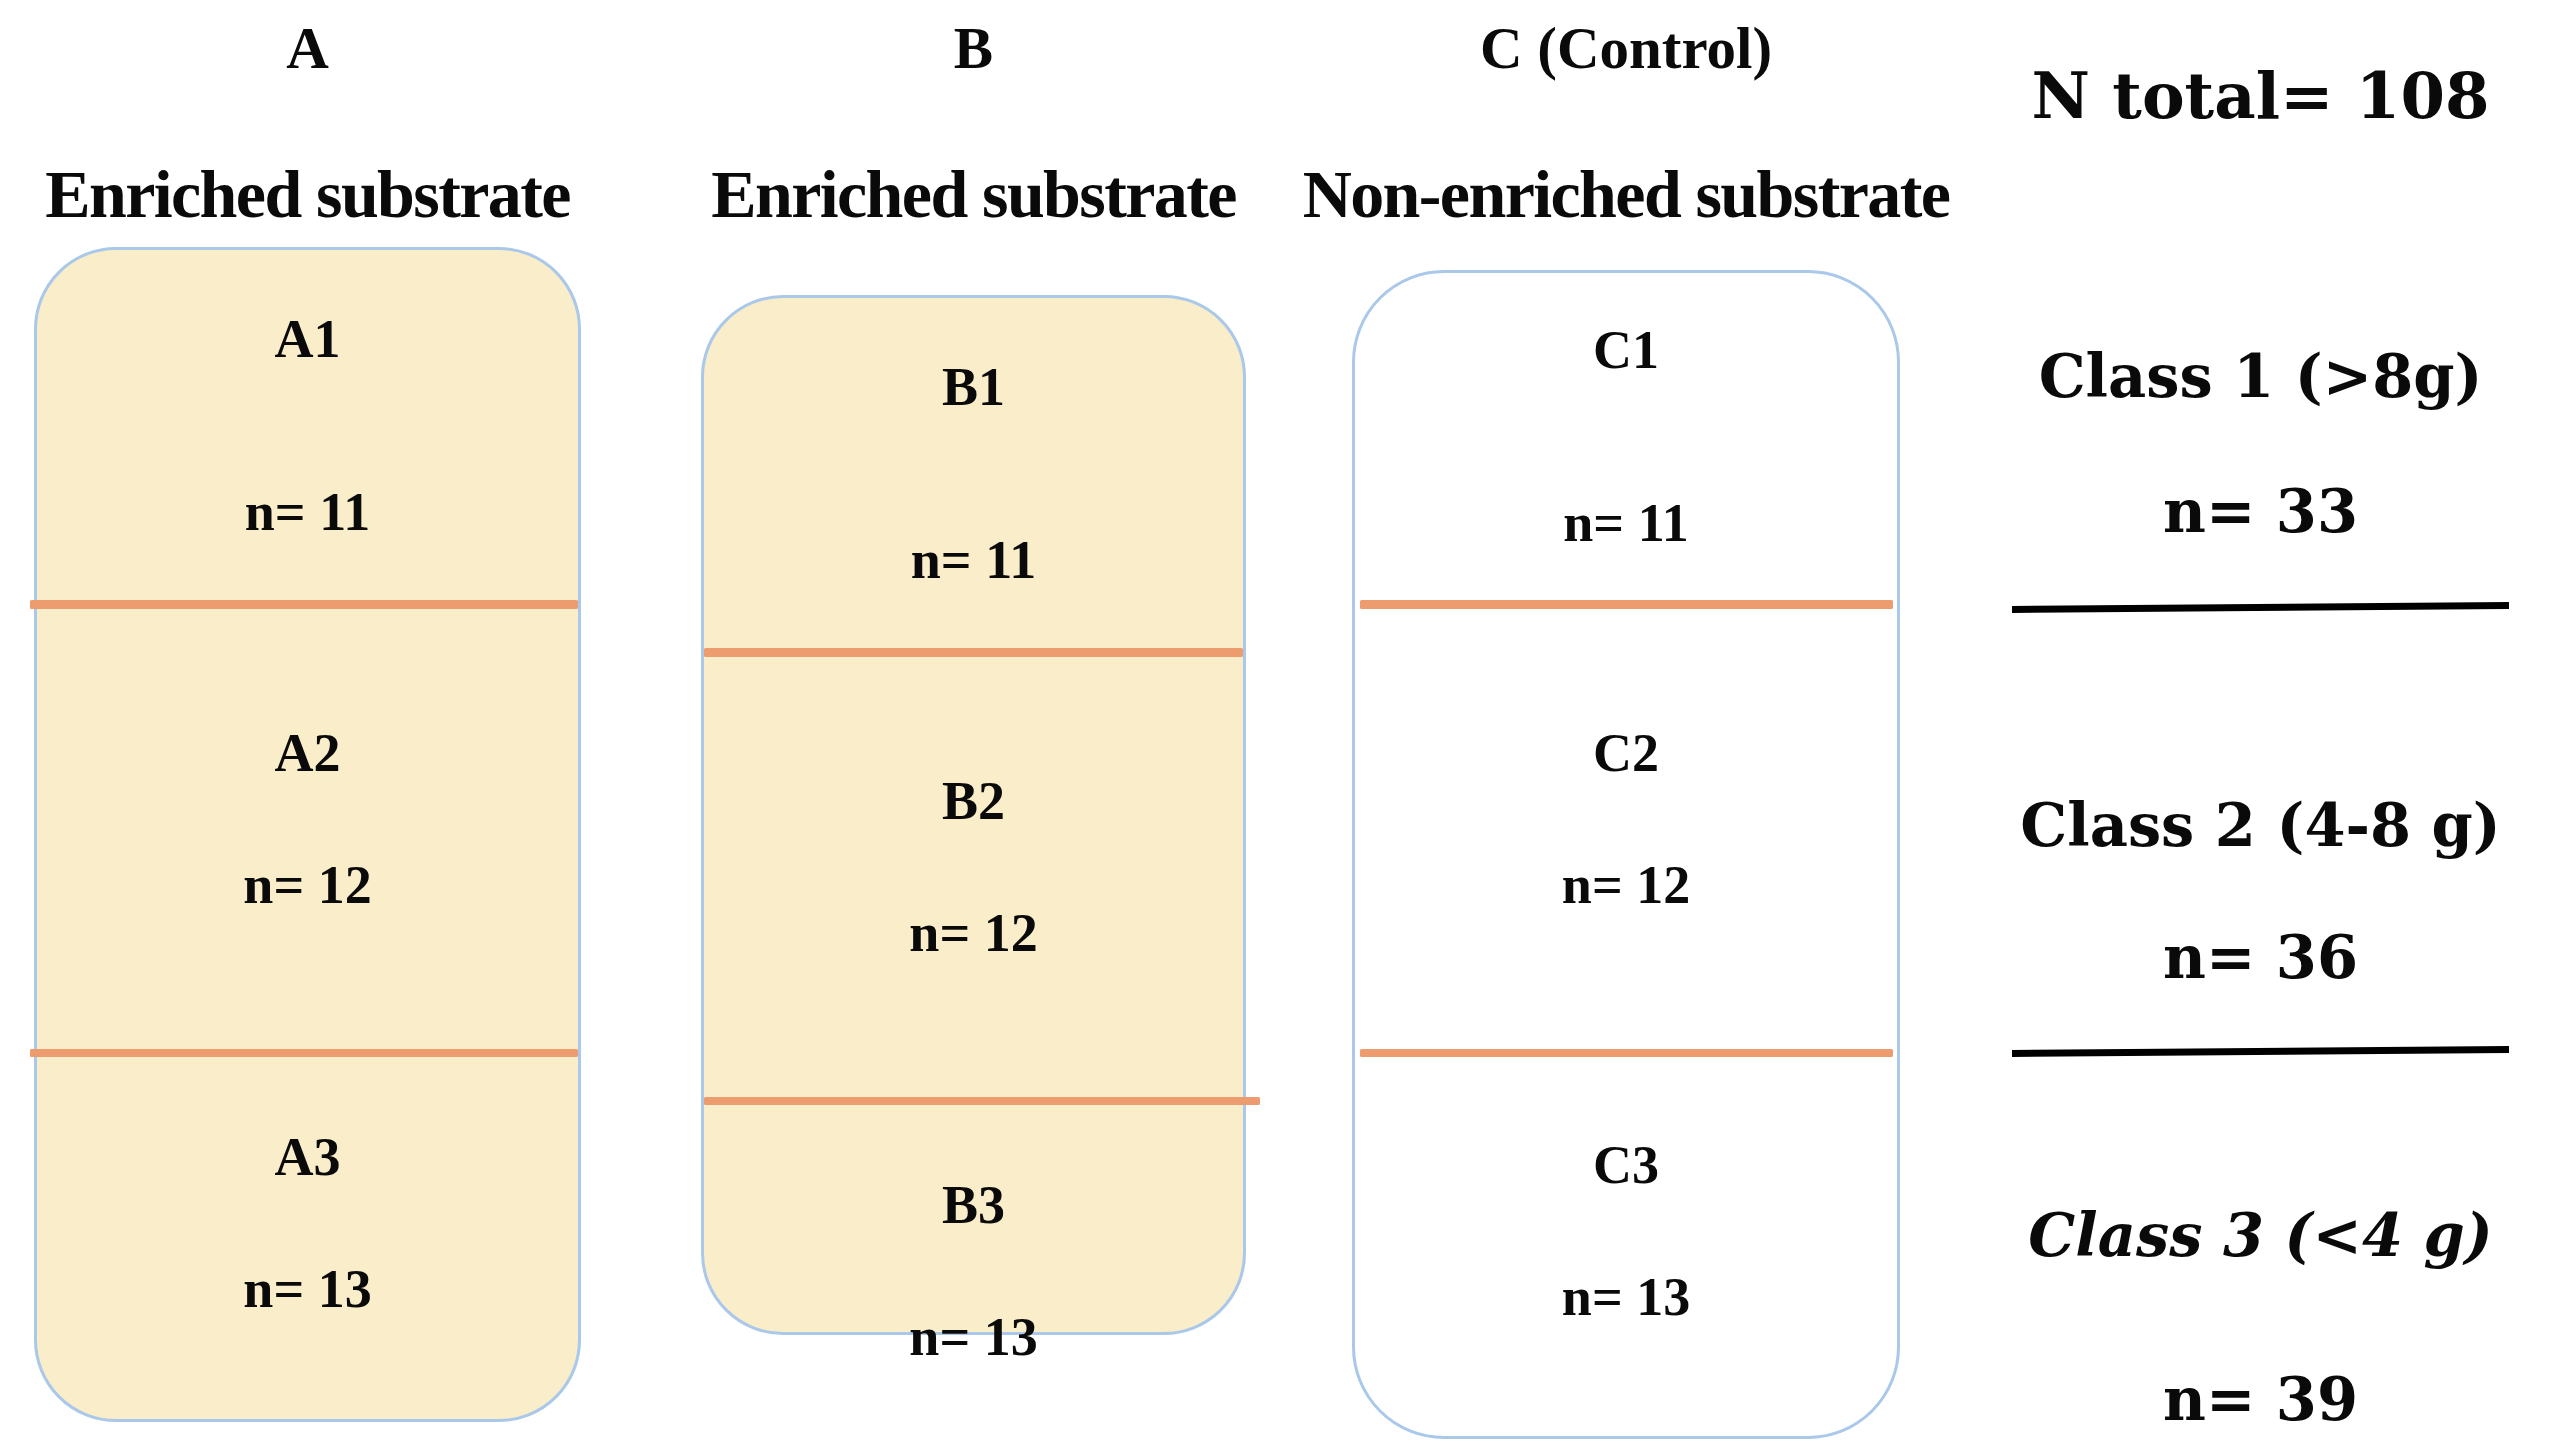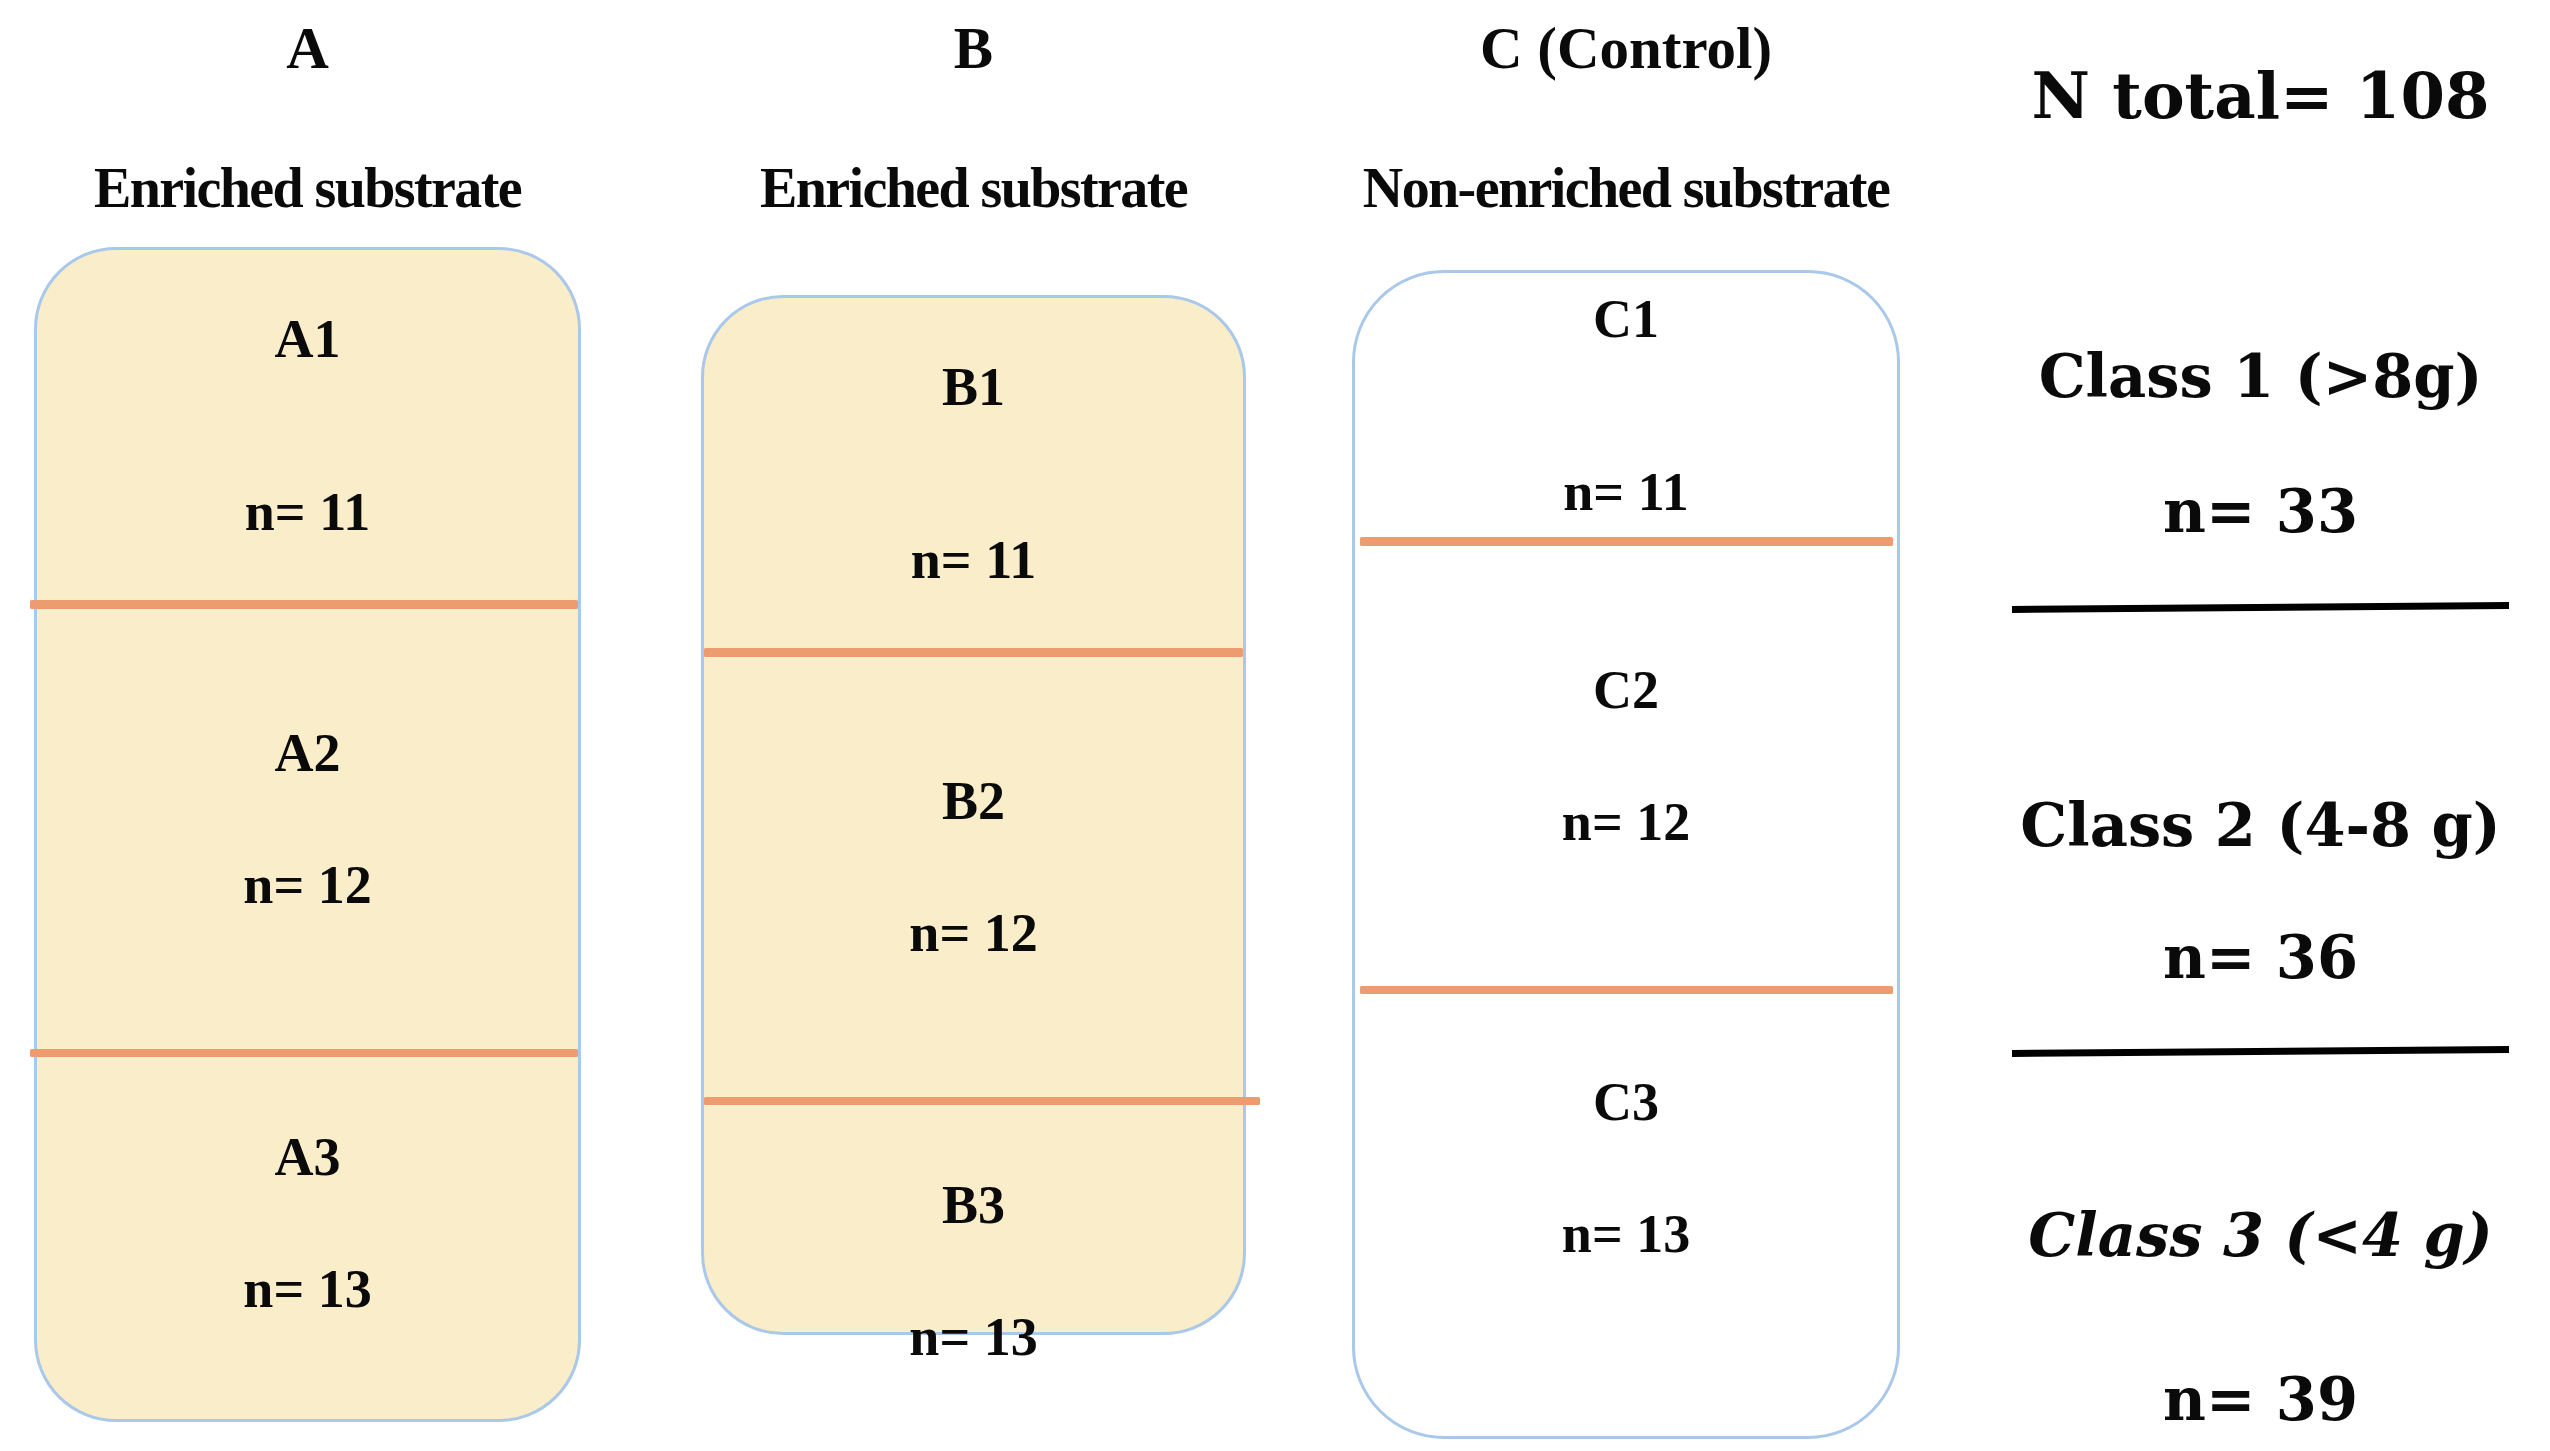--- a/index.html
+++ b/index.html
@@ -15,21 +15,21 @@
   .col-title{
     position:absolute;top:18.6px;left:50%;transform:translateX(-50%);
     margin:0;white-space:nowrap;
     font-family:"Liberation Serif",serif;
     font-size:59px;font-weight:700;line-height:1;
   }
   .col-sub{
     position:absolute;top:160px;left:50%;transform:translateX(-50%);
     margin:0;white-space:nowrap;
     font-family:"Liberation Serif",serif;
-    font-size:56px;font-weight:700;letter-spacing:-1.6px;line-height:1;
+    font-size:68px;font-weight:700;letter-spacing:-1.6px;line-height:1;
   }
   .box{
     position:absolute;left:0;width:100%;
     box-sizing:border-box;
     border:3.1px solid #A9C8EA;
     border-radius:82px;
     display:flex;flex-direction:column;
     overflow:visible;
   }
   .box.enriched{background:#FAEDC9;}
@@ -46,21 +46,21 @@
   .seg-2{gap:78px;padding-bottom:20px;}
   .seg-3{gap:78px;padding-bottom:31px;}
   .divider{
     flex:0 0 auto;height:8.5px;background:#EC9C6E;border-radius:1.6px;
   }
   .ov-left{margin-left:-7px;width:calc(100% + 7px);}
   .ov-right{margin-right:-17px;width:calc(100% + 17px);}
   .inset{margin-left:5.4px;width:calc(100% - 9.3px);}
   
   .hAB1{height:350px;} .hAB2{height:440px;} .hAB3{height:362px;}
-  .hC1{height:264px;}  .hC2{height:440px;}  .hC3{height:379px;}
+  .hC1{height:327px;}  .hC2{height:440px;}  .hC3{height:379px;}
   .summary{position:absolute;left:2012px;top:0;width:497px;height:100%;}
   .summary .total{
     position:absolute;top:64px;left:0;width:100%;text-align:center;
     font-family:"DejaVu Serif","Liberation Serif",serif;
     font-size:64px;font-weight:700;line-height:1;white-space:nowrap;
   }
   .summary .cls{
     position:absolute;left:0;width:100%;text-align:center;
     font-family:"DejaVu Serif","Liberation Serif",serif;
     font-size:59px;font-weight:700;line-height:1;white-space:nowrap;

